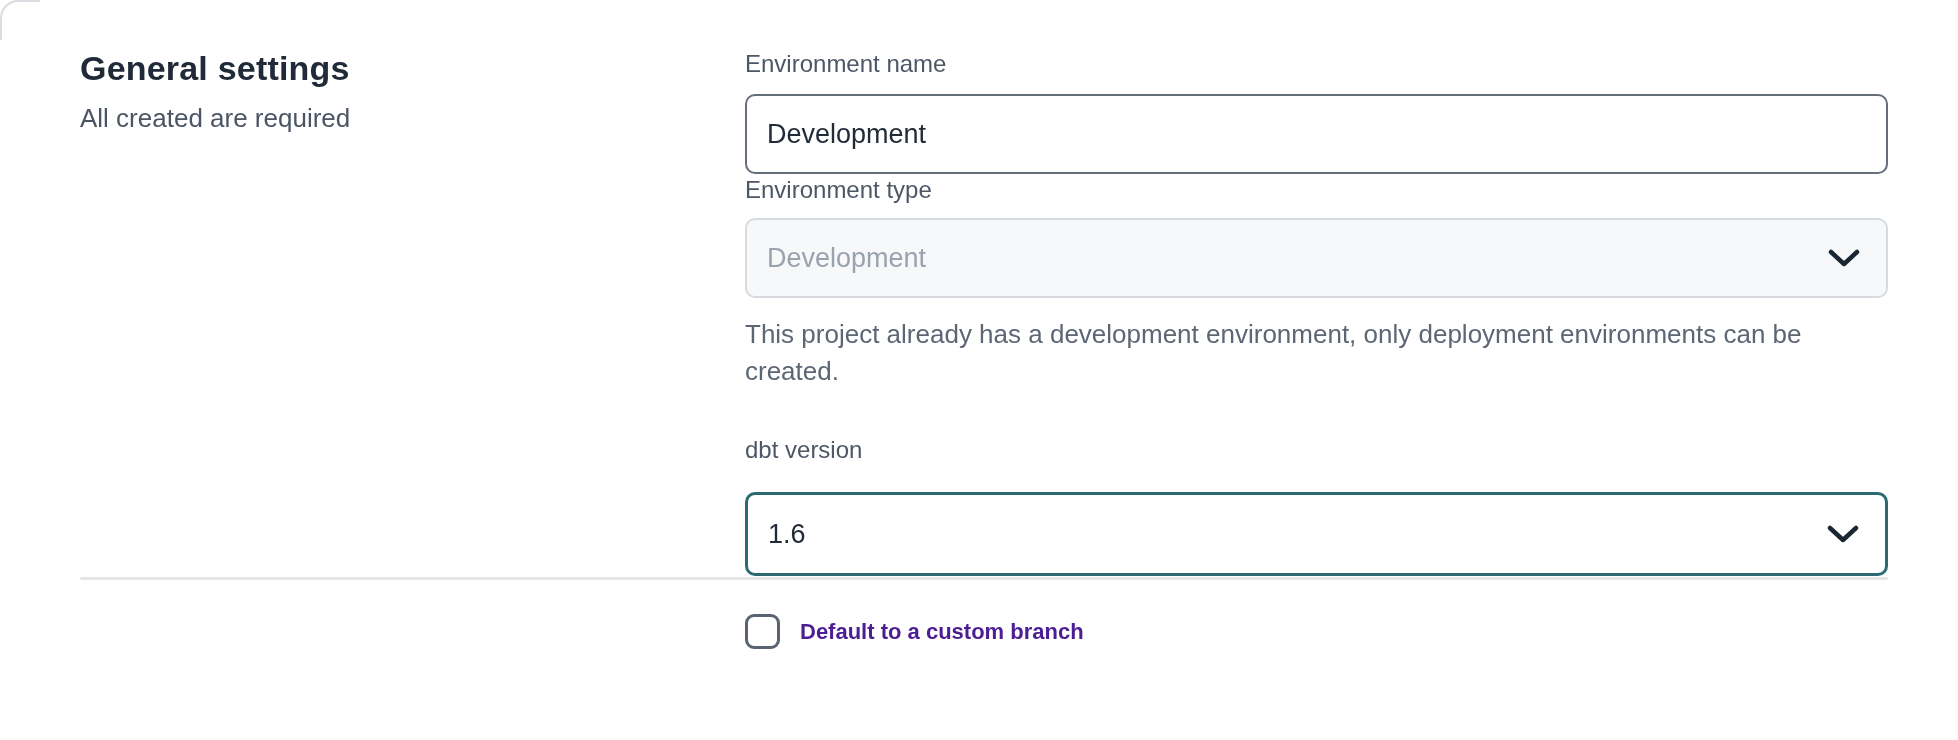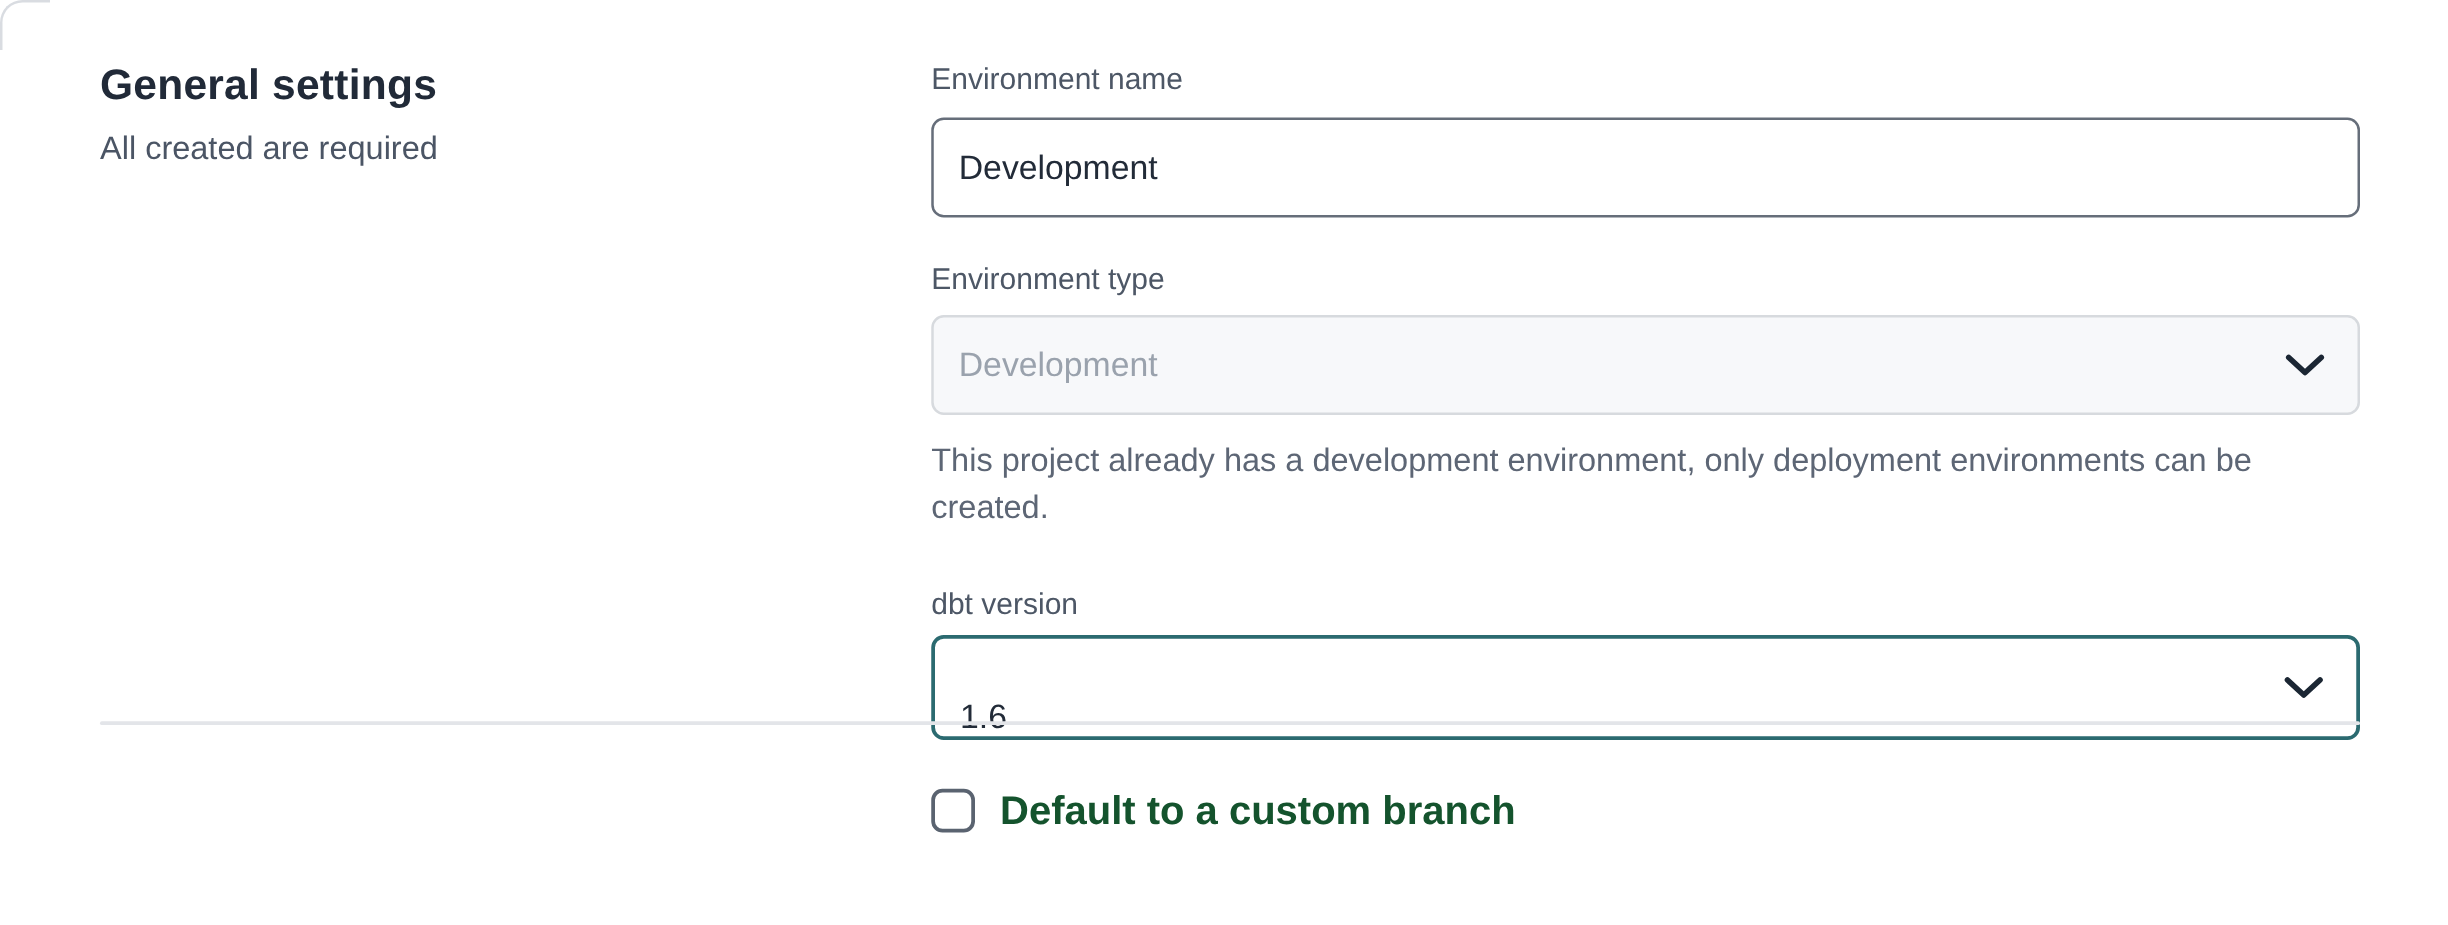--- a/index.html
+++ b/index.html
@@ -35,30 +35,30 @@
 
   .select-box{position:relative;display:flex;align-items:center;width:100%;height:80px;
     margin-top:12px;border-radius:10px;padding:0 20px;font-size:27px;}
   .select-disabled{background:#f7f8fa;border:2px solid var(--border-disabled);
     color:var(--text-disabled);cursor:default;}
   .select-active{background:#ffffff;border:3px solid var(--accent-teal);
     color:var(--text-dark);height:84px;cursor:pointer;}
   .chevron{position:absolute;right:26px;top:50%;transform:translateY(-50%);
     width:32px;height:20px;display:block;}
 
-  .label-gap{margin-top:34px;}
+  .label-gap{}
   .help-text{margin-top:18px;max-width:1143px;font-size:26px;line-height:37px;
     color:var(--text-grey);}
   .label-gap-sm{margin-top:44px;}
-  .select-active{margin-top:8px;align-items:flex-end;}
+  .select-active{margin-top:26px;}
 
   .checkbox-row{margin-top:38px;display:flex;align-items:center;}
   .checkbox{appearance:none;-webkit-appearance:none;width:35px;height:35px;
     border:3px solid #5a6370;border-radius:9px;background:#fff;cursor:pointer;flex:none;}
-  .checkbox-label{margin-left:20px;font-size:32px;font-weight:bold;color:#14532d;cursor:pointer;}
+  .checkbox-label{margin-left:20px;font-size:22px;font-weight:bold;color:#4c1d95;cursor:pointer;}
 
   .divider{position:absolute;left:80px;right:70px;bottom:8px;height:3px;
     background:var(--divider);border-radius:2px;}
 </style>
 </head>
 <body>
 
 <div class="canvas">
 
   <div class="modal-corner"></div>

